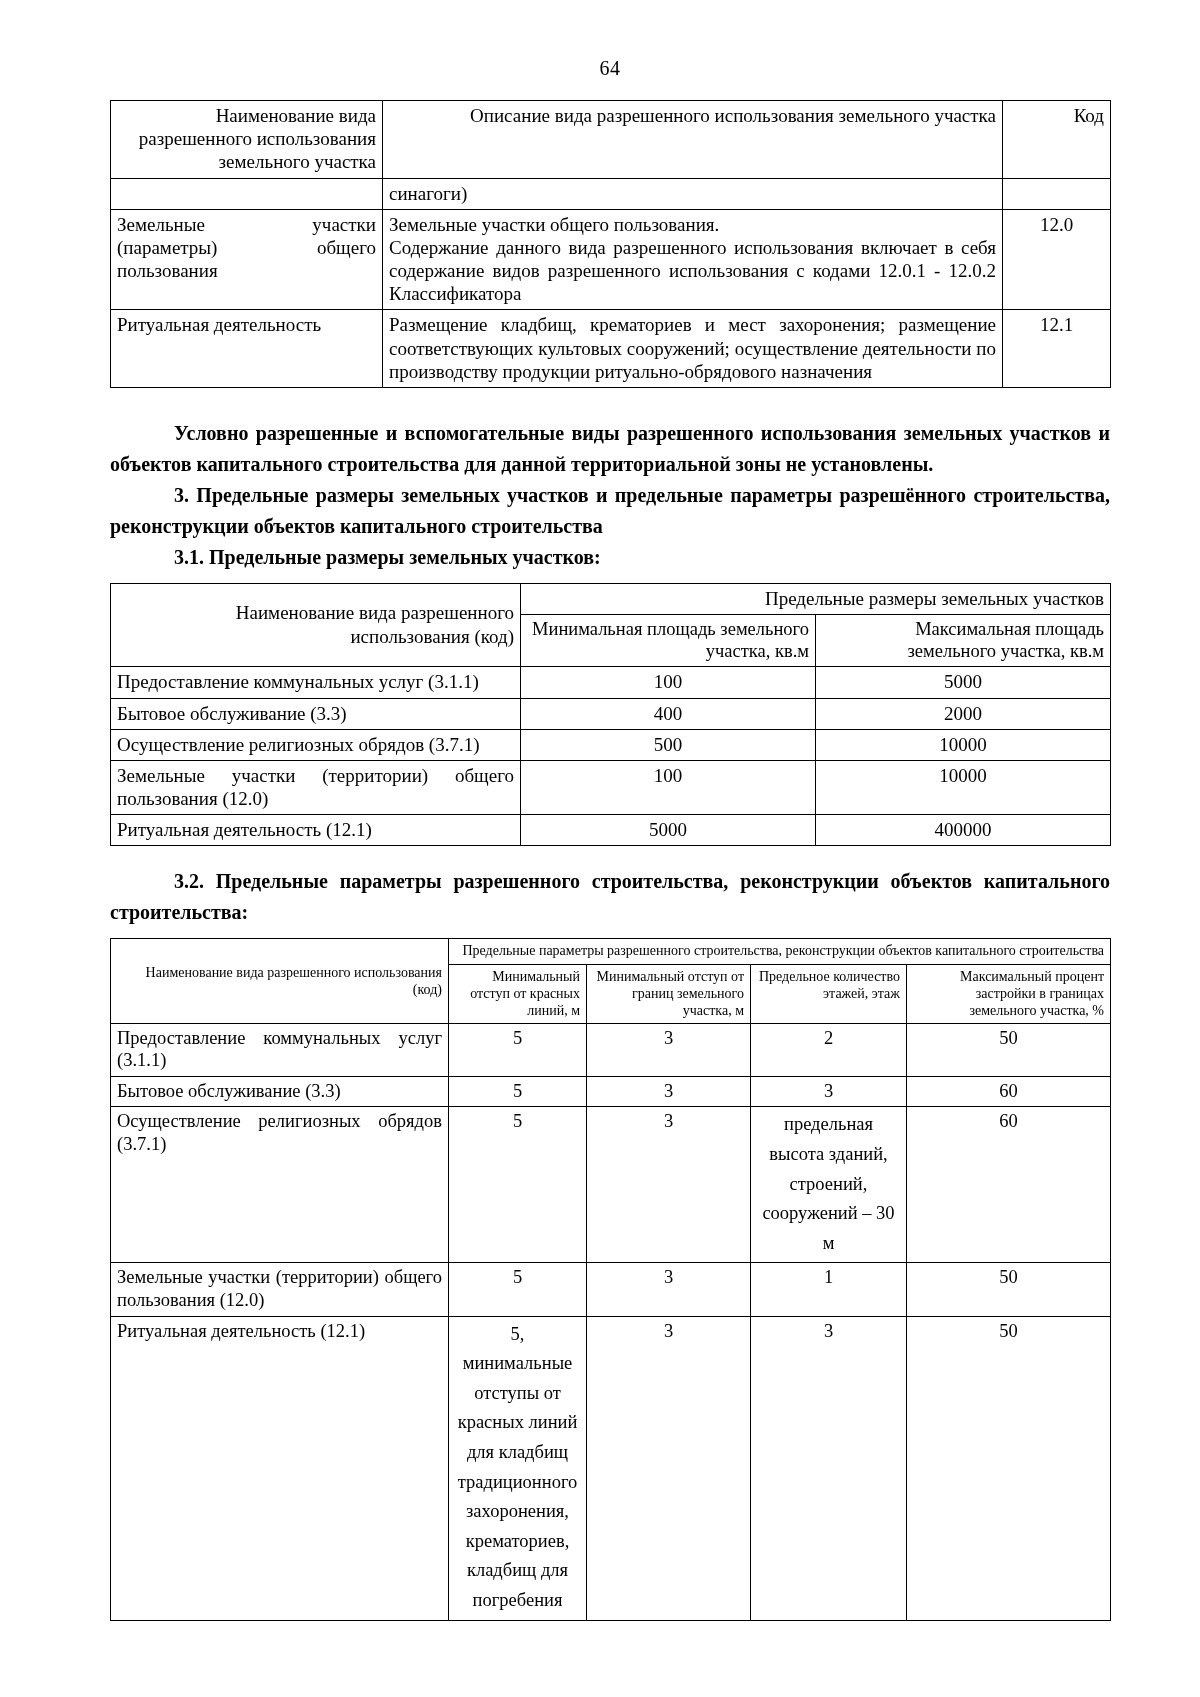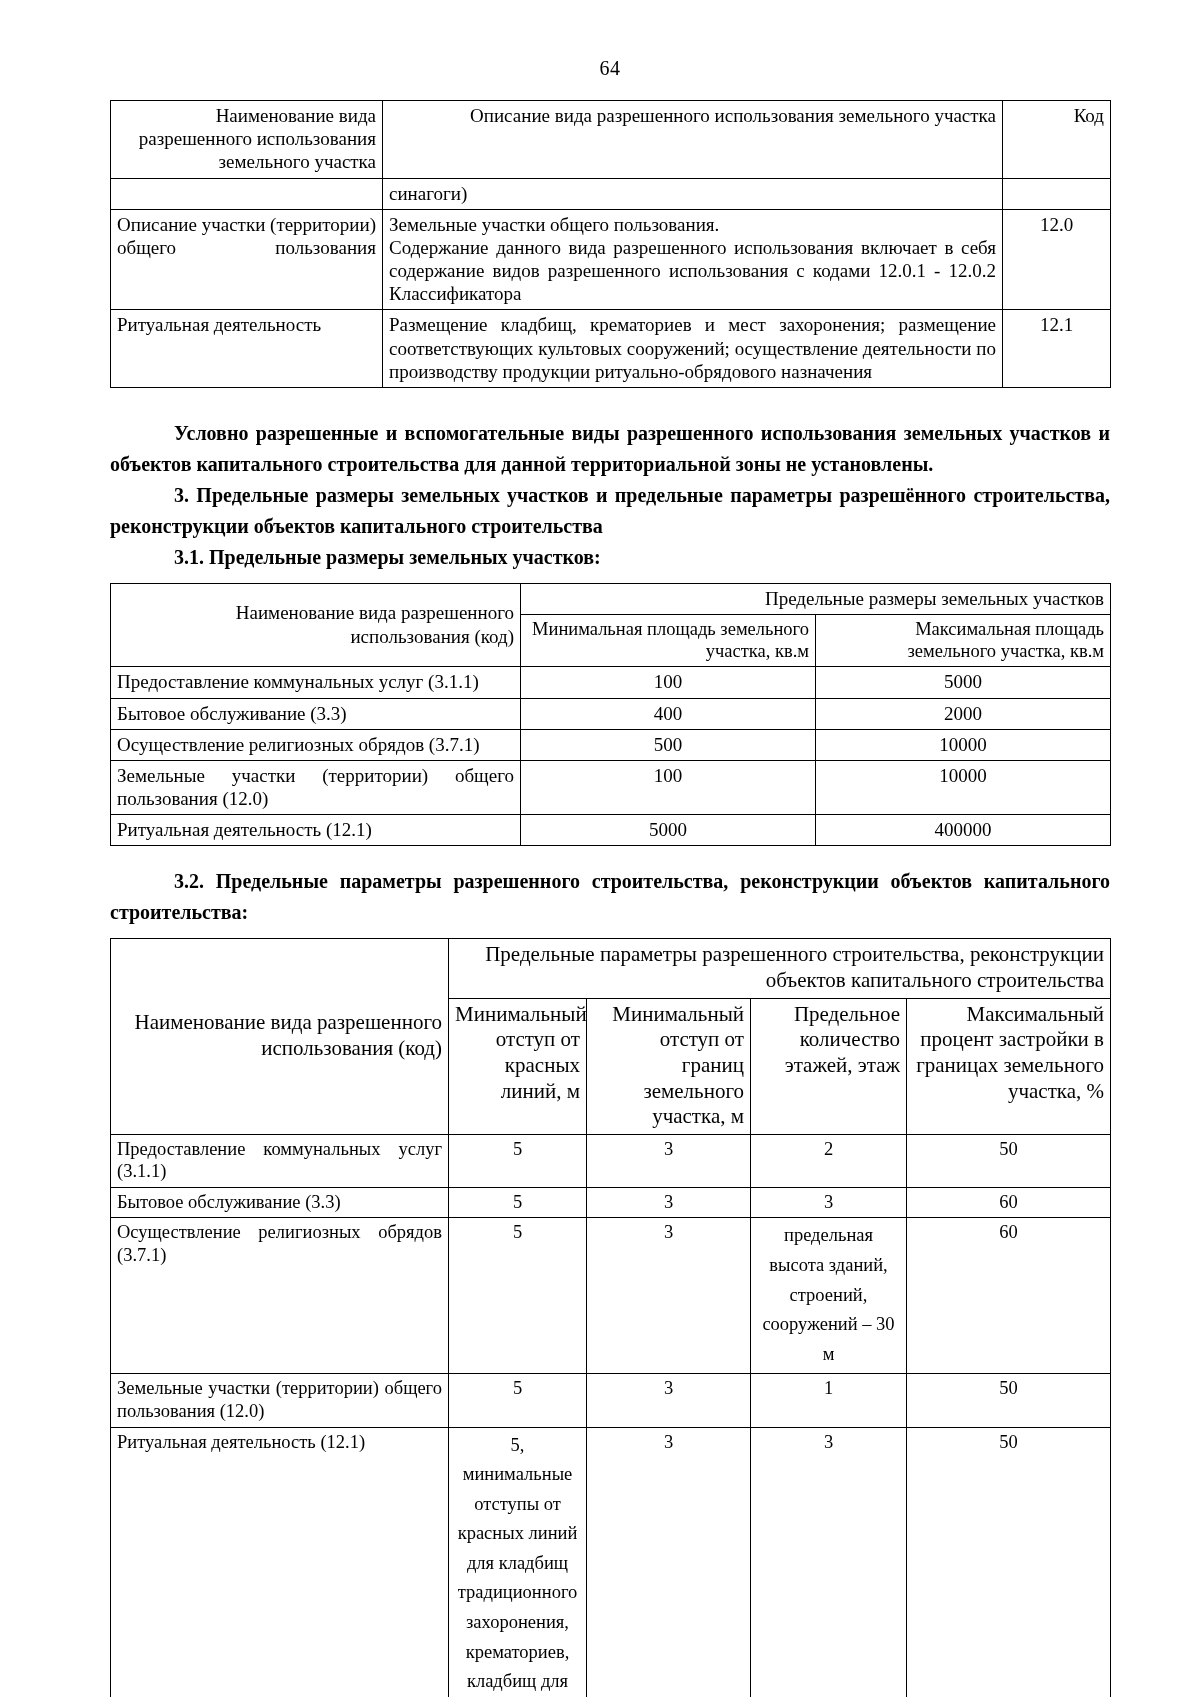--- a/index.html
+++ b/index.html
@@ -65,21 +65,21 @@
     font-size: 20px;
     line-height: 1.55;
     font-weight: bold;
   }
   .spacer-lg { height: 30px; }
   .spacer-md { height: 20px; }
   .spacer-sm { height: 10px; }
   .cell-block { display: block; }
   .hdr-small { font-size: 18.5px; line-height: 1.2; }
   .t3 td { font-size: 18.5px; }
-  .t3 th { font-size: 21px; }
+  .t3 th { font-size: 14px; }
 </style>
 </head>
 <body>
 
 <div class="page">
 
   <div class="page-number">64</div>
 
   <table class="t1">
     <colgroup>
@@ -94,21 +94,21 @@
         <th>Код</th>
       </tr>
     </thead>
     <tbody>
       <tr>
         <td></td>
         <td>синагоги)</td>
         <td class="ctr"></td>
       </tr>
       <tr>
-        <td class="just">Описание участки (территории) общего пользования</td>
+        <td class="just">Земельные участки (параметры) общего пользования</td>
         <td>
           <span class="cell-block">Земельные участки общего пользования.</span>
           <span class="cell-block just-last-left">Содержание данного вида разрешенного использования включает в себя содержание видов разрешенного использования с кодами 12.0.1 - 12.0.2 Классификатора</span>
         </td>
         <td class="ctr">12.0</td>
       </tr>
       <tr>
         <td>Ритуальная деятельность</td>
         <td class="just-last-left">Размещение кладбищ, крематориев и мест захоронения; размещение соответствующих культовых сооружений; осуществление деятельности по производству продукции ритуально-обрядового назначения</td>
         <td class="ctr">12.1</td>

